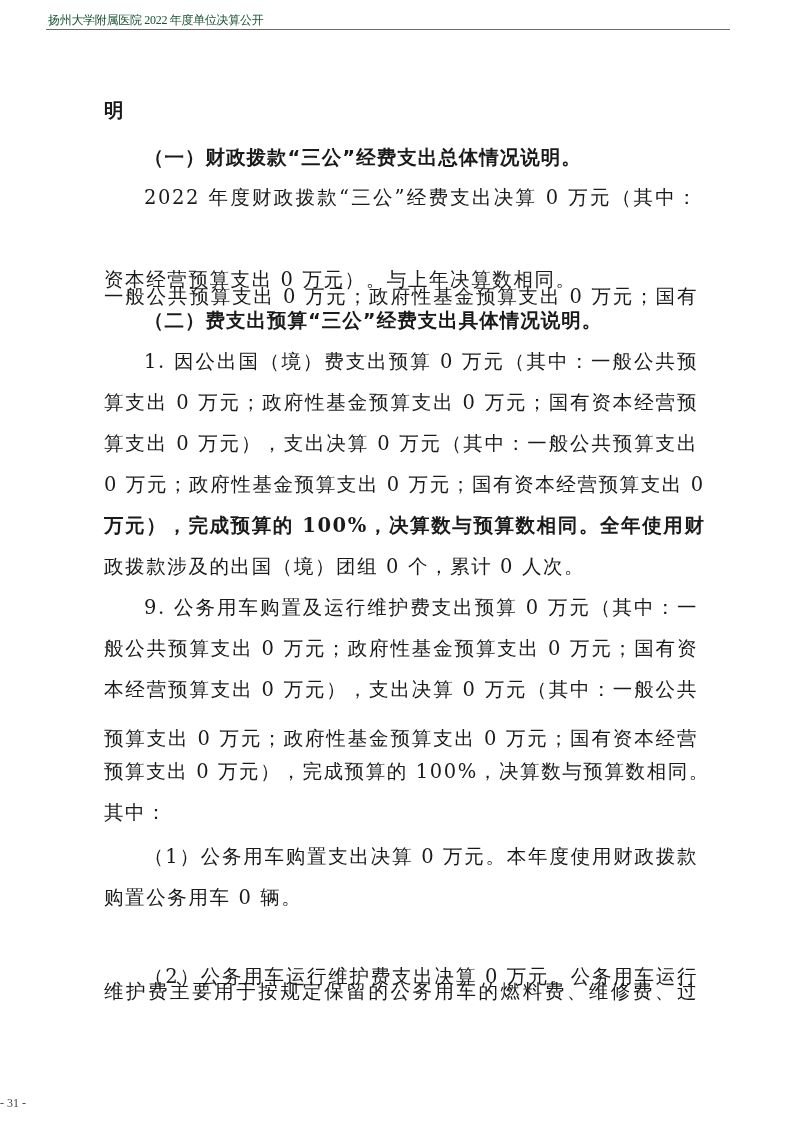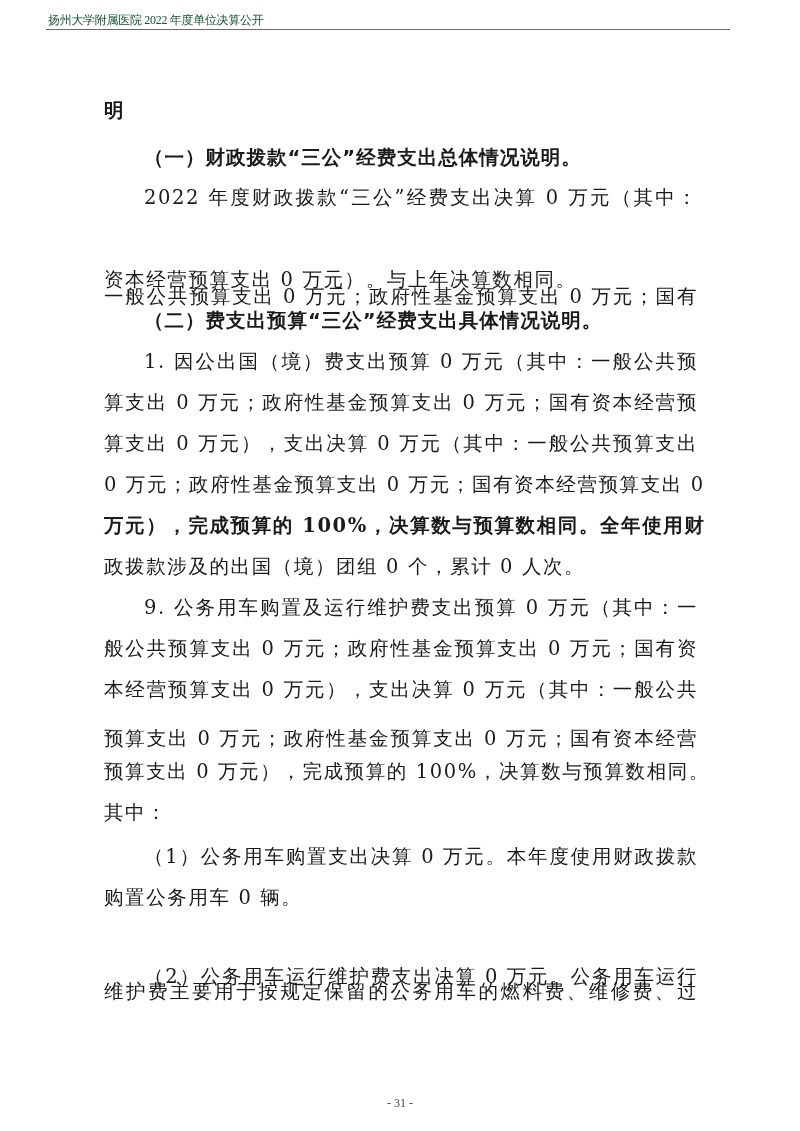--- a/index.html
+++ b/index.html
@@ -8,21 +8,21 @@
   .header { position: absolute; left: 46px; top: 10px; width: 684px; height: 19px;
             border-bottom: 1.5px solid #6b6b6b; }
   .header-title { position: absolute; left: 2px; top: 2px; font-size: 12px;
                   font-family: "Liberation Serif", "DejaVu Serif", serif; color: #14532d;
                   letter-spacing: -0.3px; }
   .content { position: absolute; left: 104px; top: 95px; width: 594px; }
   .line { position: absolute; left: 0; height: 32px; font-size: 19.5px; line-height: 32px;
           white-space: nowrap; letter-spacing: 1.6px; }
   .line.just { text-align: justify; text-align-last: justify; width: 594px; }
   .bold { font-weight: bold; font-family: "DejaVu Sans", sans-serif; letter-spacing: 1px; }
-  .footer { position: absolute; left: 0; width: 800px; top: 1096px; text-align: center;
+  .footer { position: absolute; left: 0; width: 800px; top: 1096px; 
             font-size: 12px; color: #444; font-family: "Liberation Serif", serif; }
 </style>
 </head>
 <body>
 
 <div class="header">
   <span class="header-title">扬州大学附属医院 2022 年度单位决算公开</span>
 </div>
 
 <div class="content" id="content">

